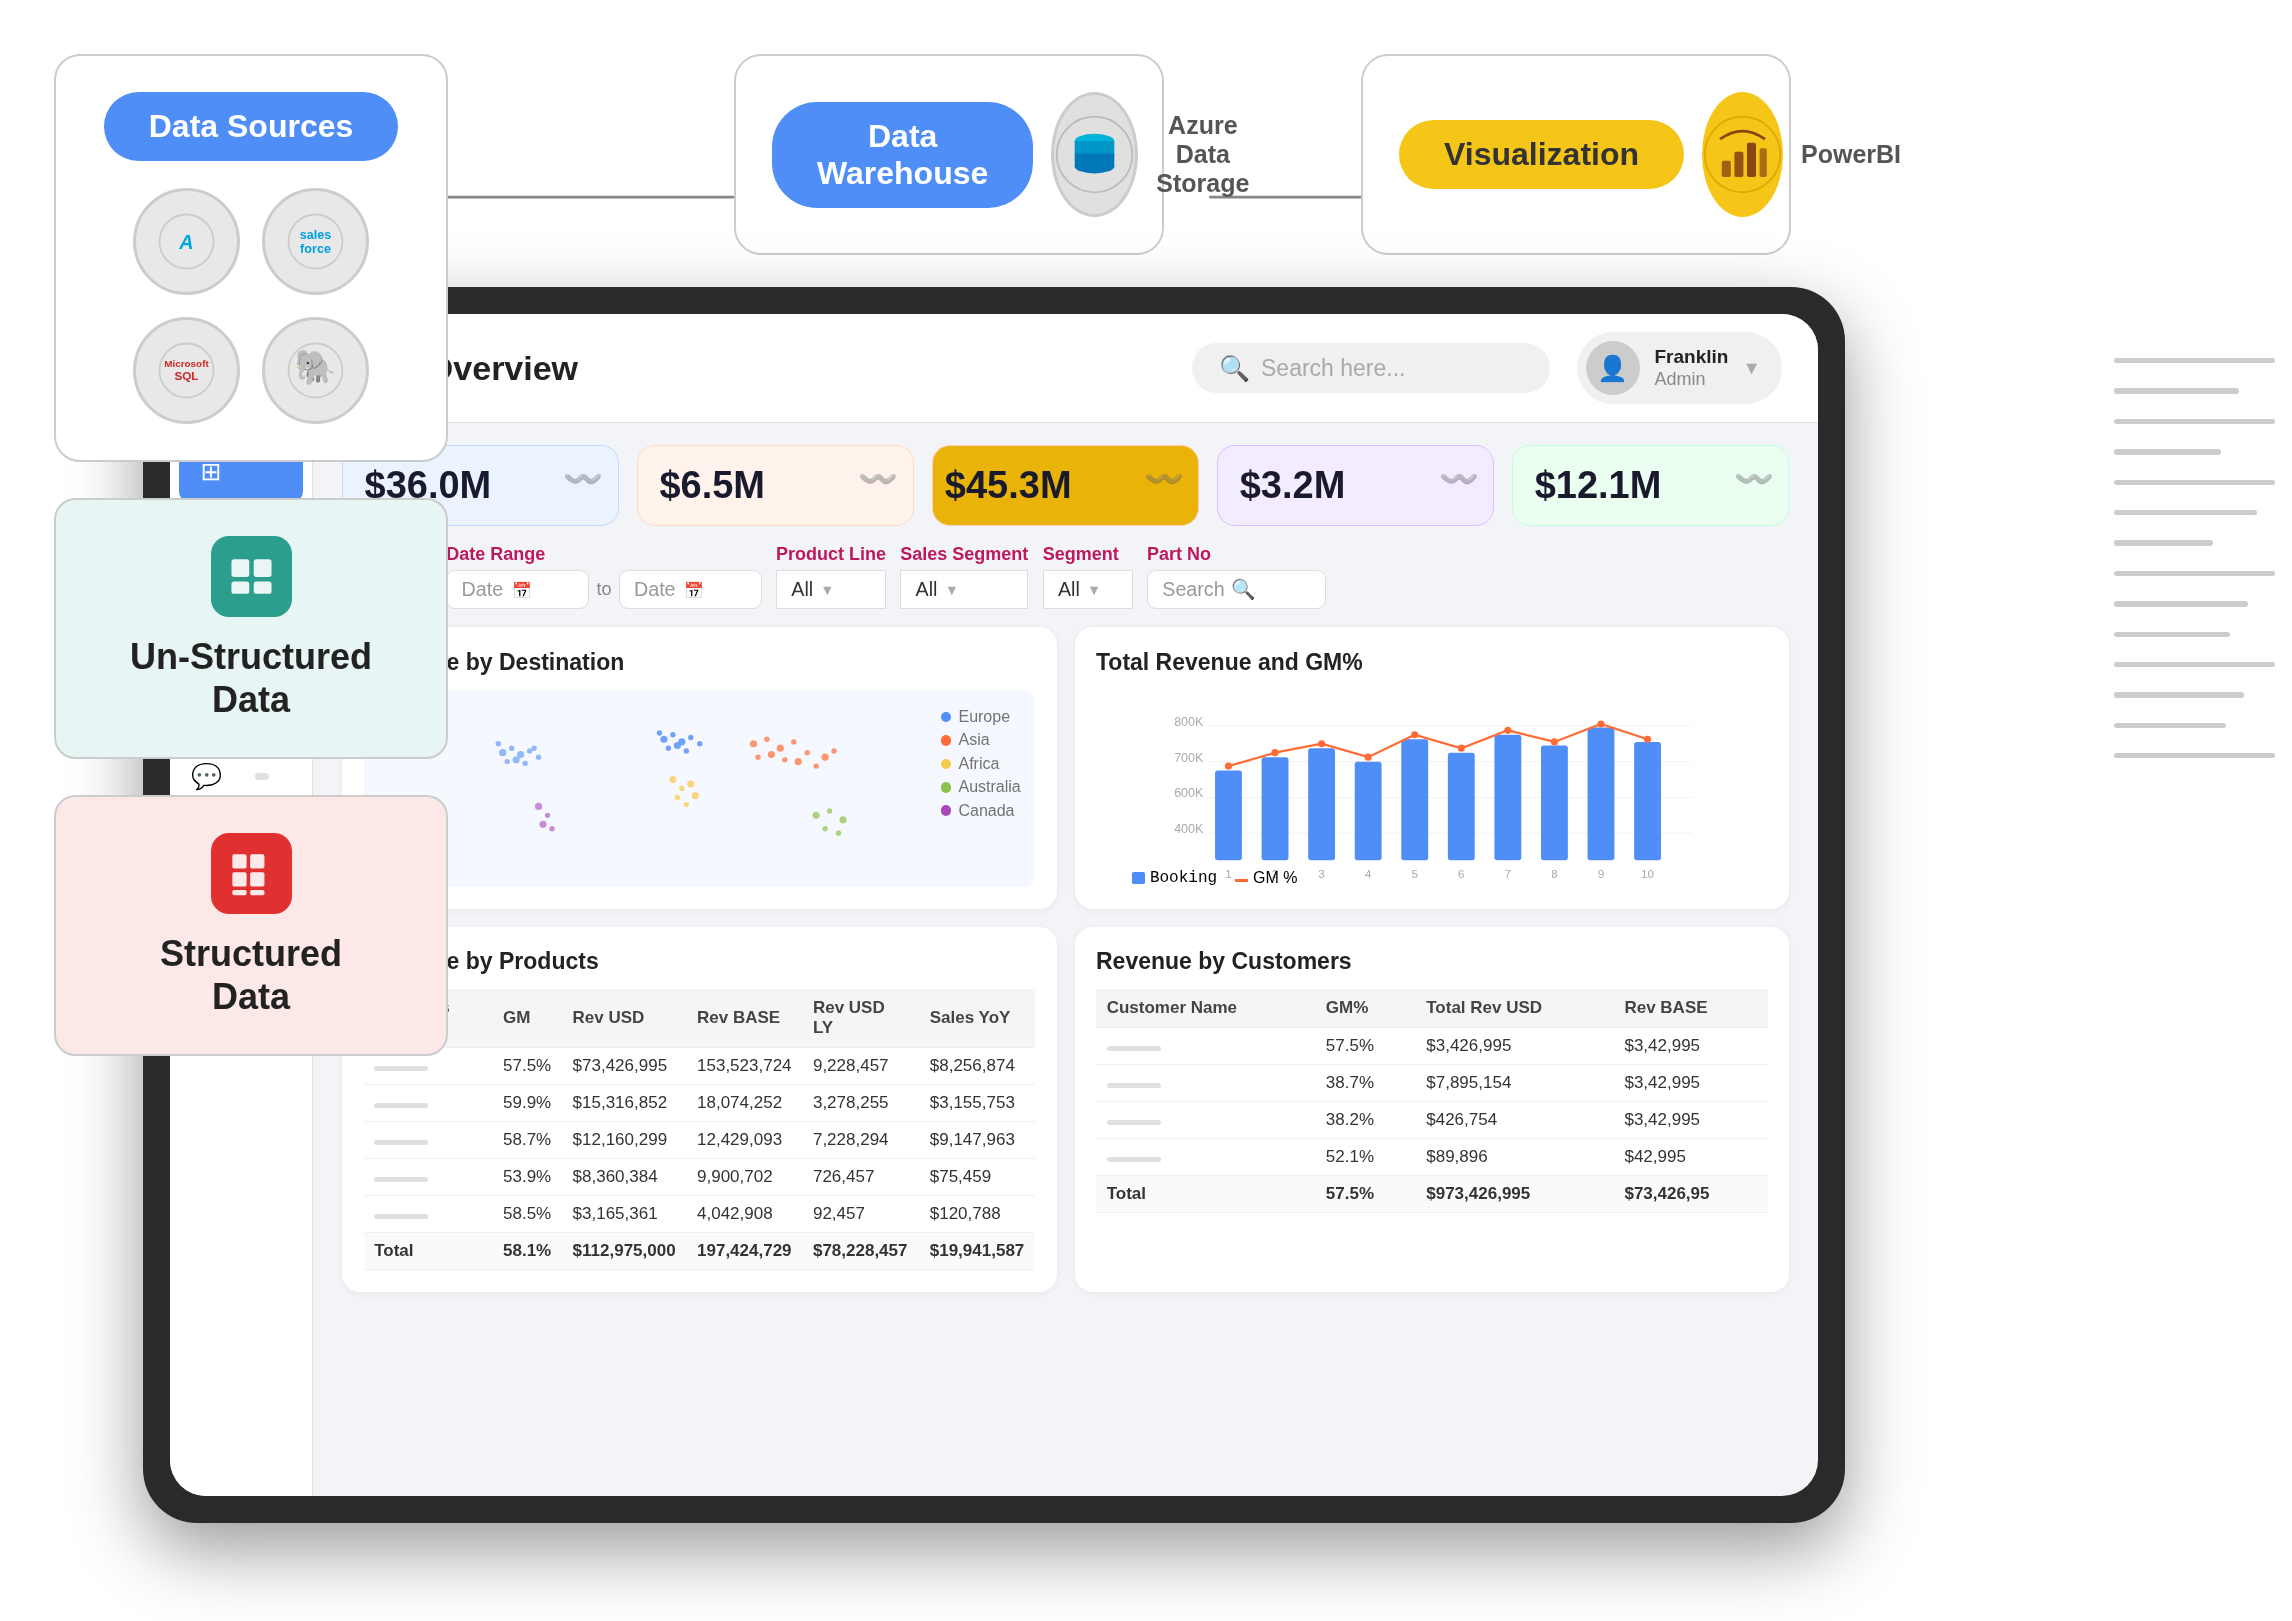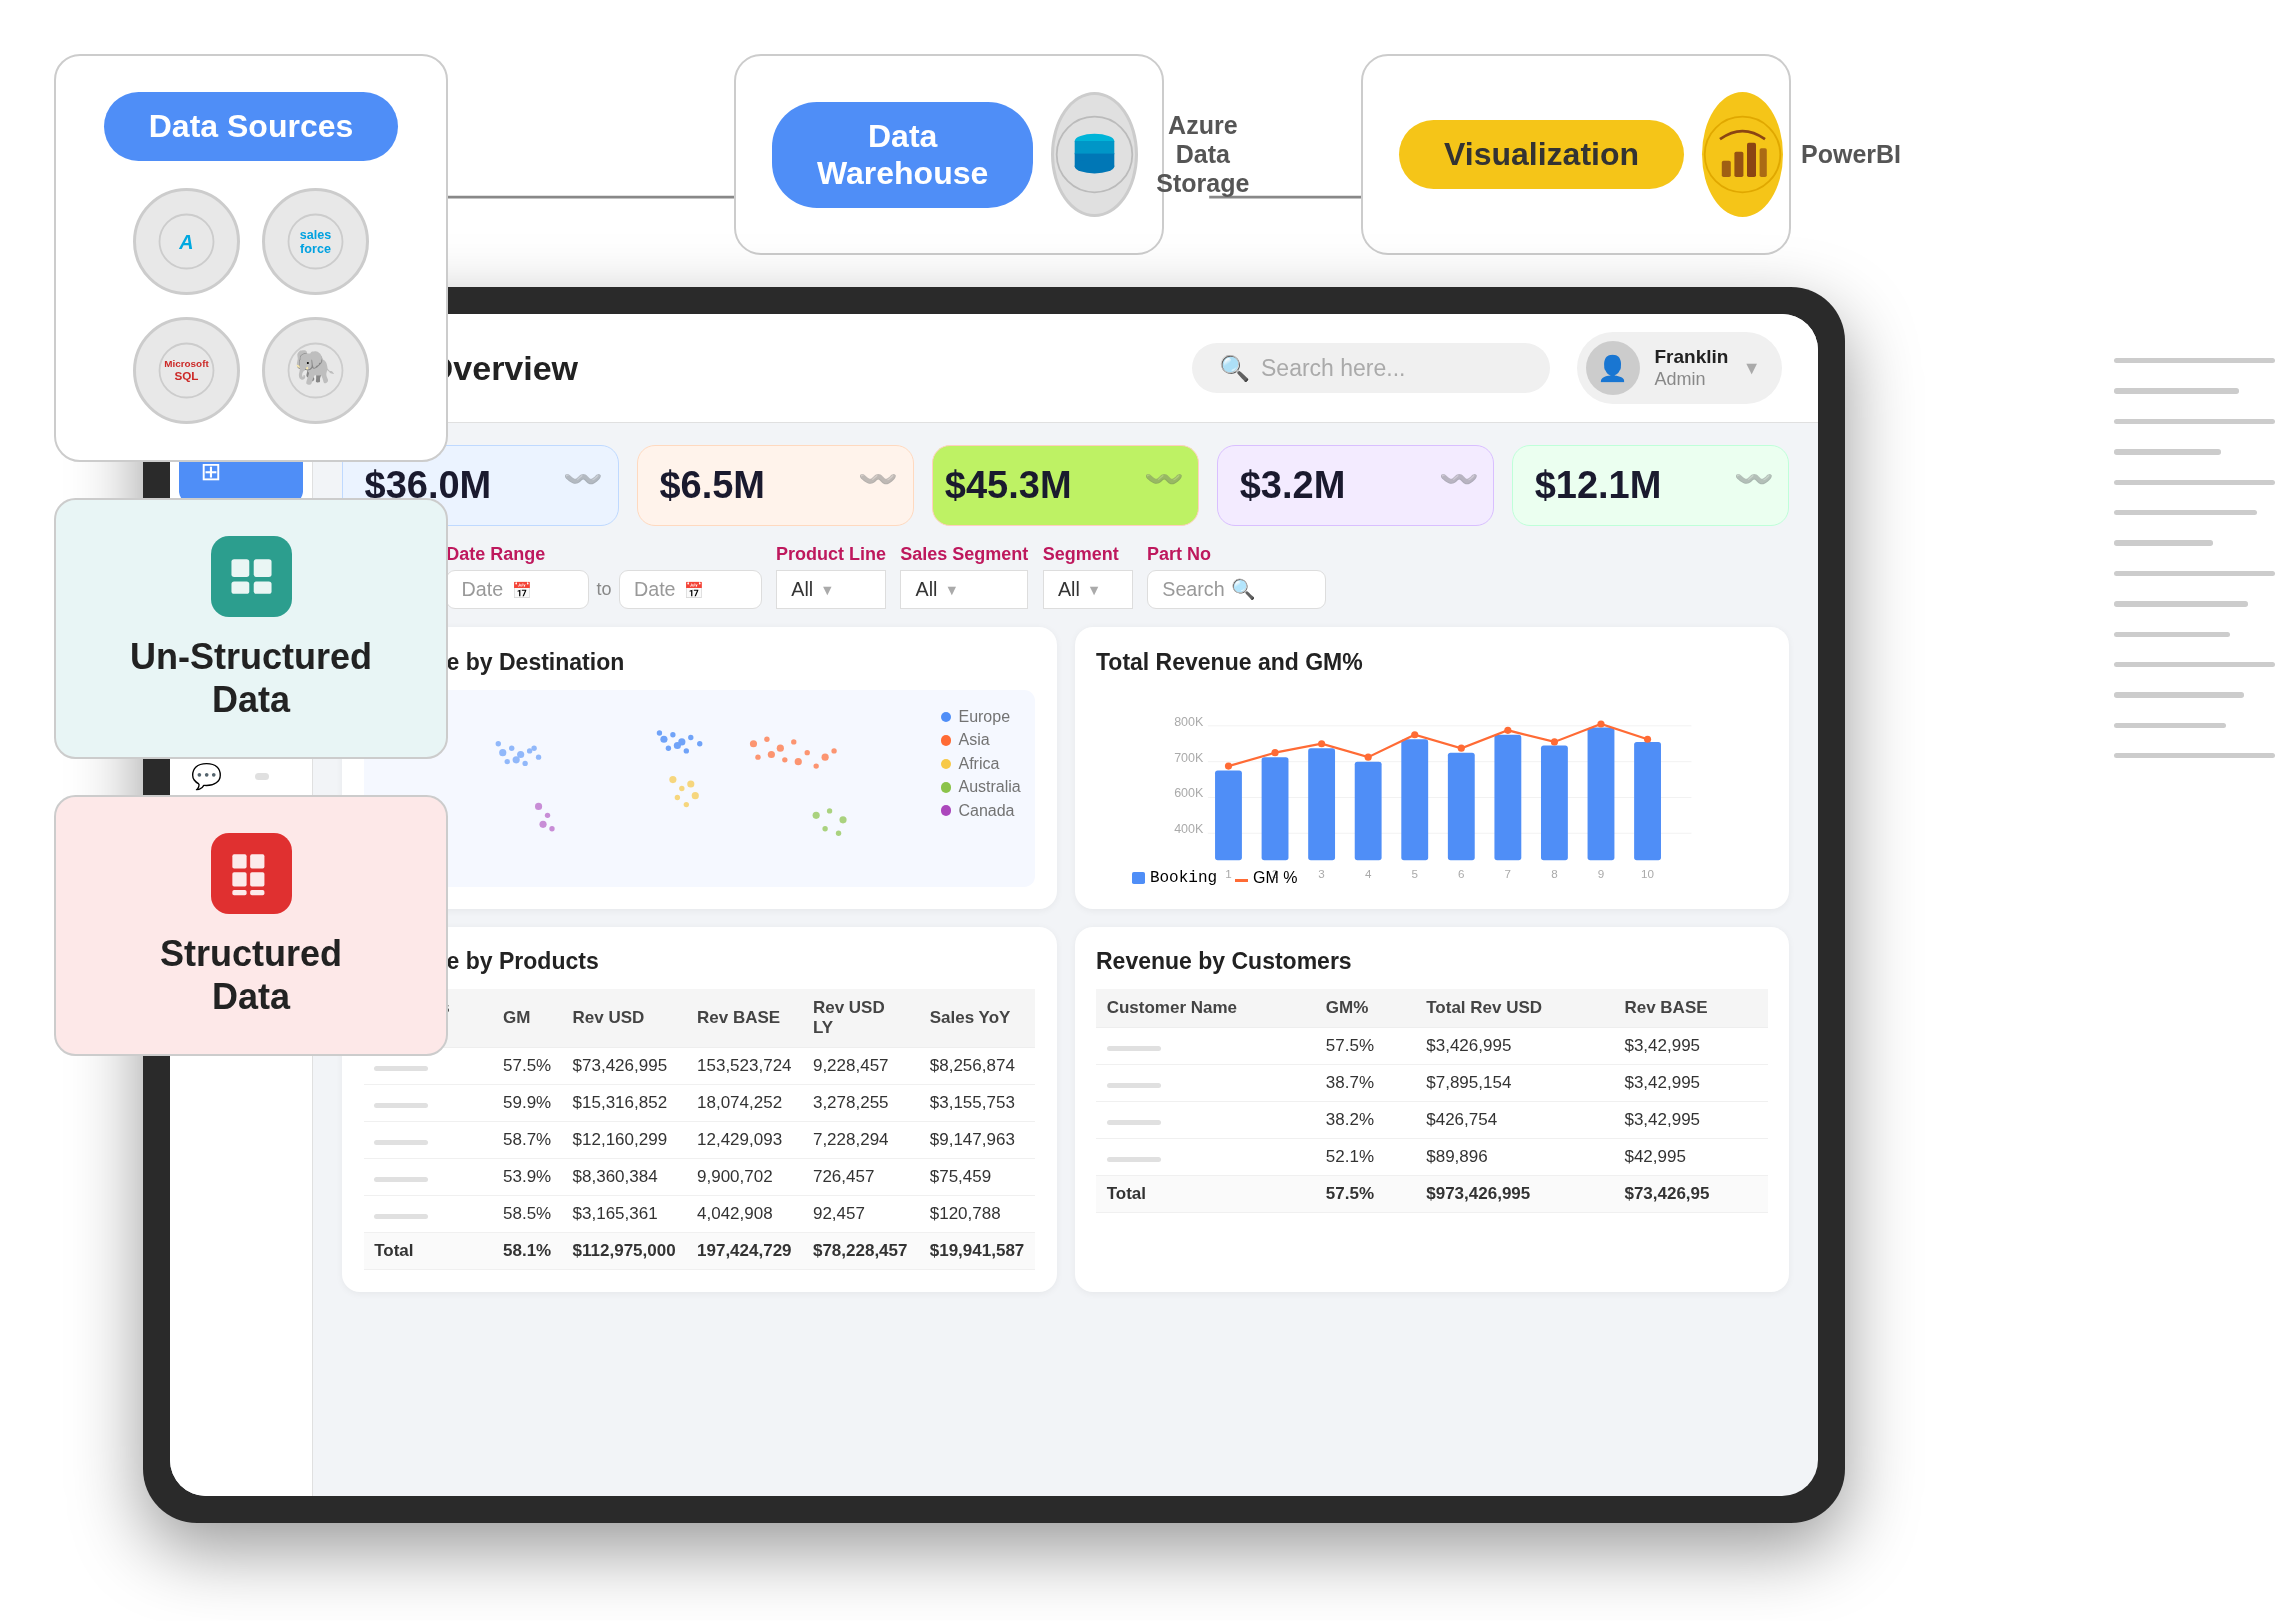--- a/index.html
+++ b/index.html
@@ -695,21 +695,21 @@
 
             <div class="kpi-row">
               <div class="kpi-card blue">
                 <div class="kpi-value">$36.0M</div>
                 <span class="kpi-icon">〰️</span>
               </div>
               <div class="kpi-card" style="background:#FFF3EB; border:1.8px solid #FFD9BF;">
                 <div class="kpi-value">$6.5M</div>
                 <span class="kpi-icon">〰️</span>
               </div>
-              <div class="kpi-card" style="background:#bef264; border:1.8px solid #FFCFBF;padding-left:12px;">
+              <div class="kpi-card" style="background:#eab308; border:1.8px solid #FFCFBF;padding-left:12px;">
                 <div class="kpi-value">$45.3M</div>
                 <span class="kpi-icon">〰️</span>
               </div>
               <div class="kpi-card purple">
                 <div class="kpi-value">$3.2M</div>
                 <span class="kpi-icon">〰️</span>
               </div>
               <div class="kpi-card green">
                 <div class="kpi-value">$12.1M</div>
                 <span class="kpi-icon">〰️</span>

